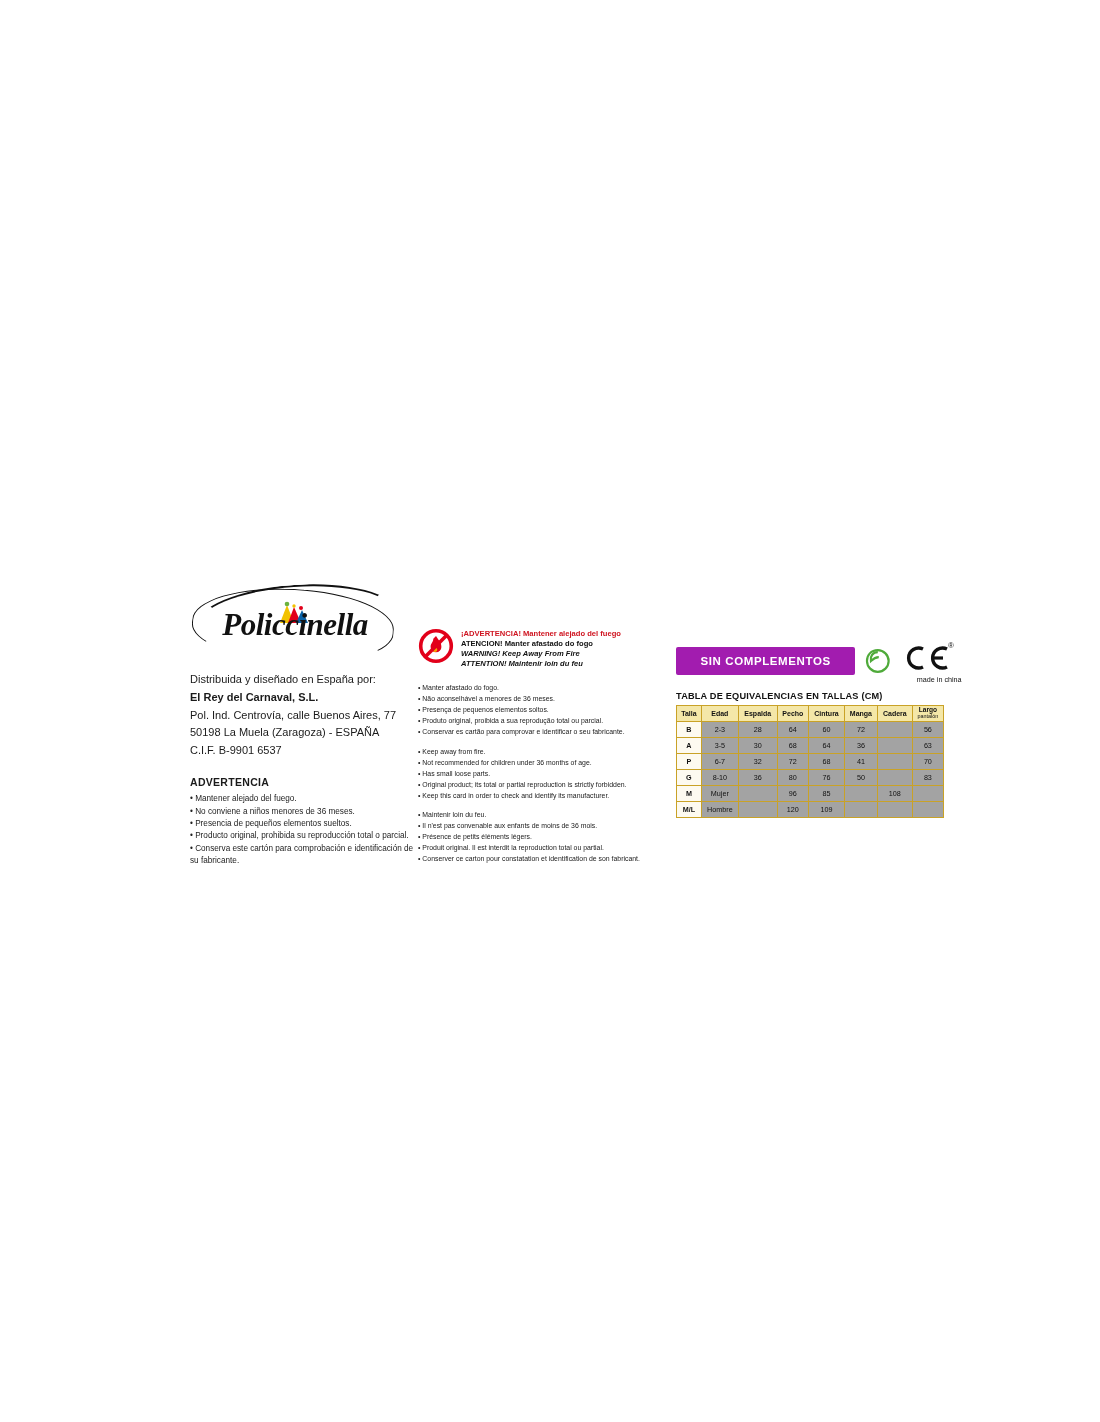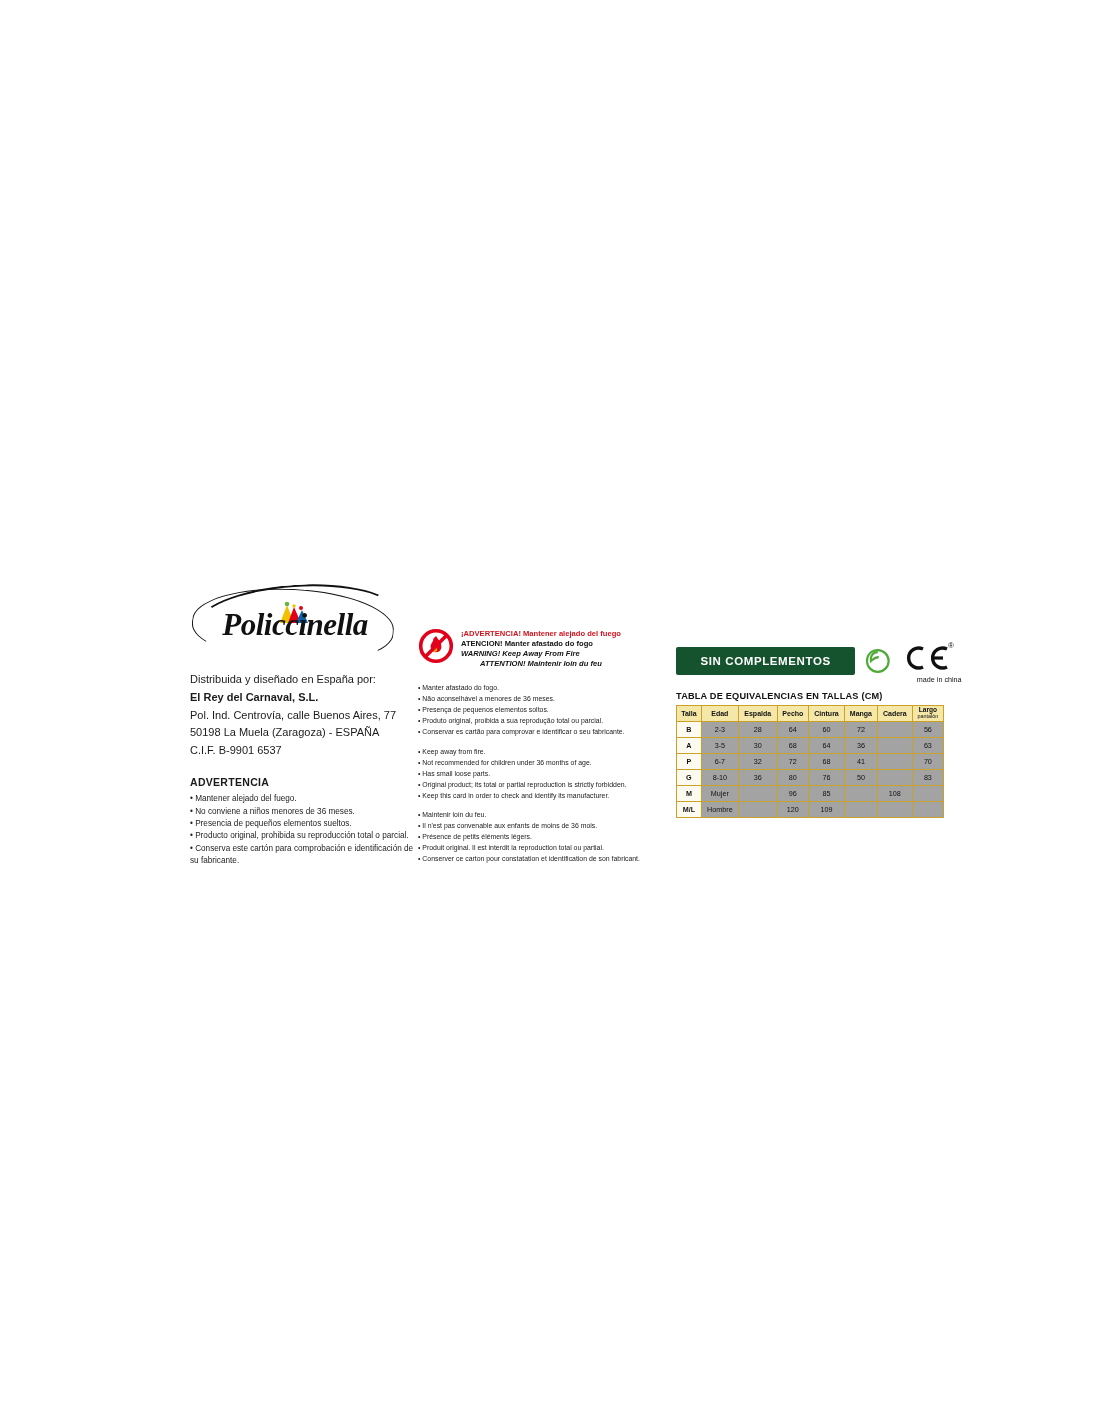--- a/index.html
+++ b/index.html
@@ -45,29 +45,29 @@
   .warn-list div.wrap{white-space:normal;}
 
   
   .mid-col{position:absolute;left:418px;top:628px;width:240px;}
   .fire-row{display:flex;align-items:flex-start;gap:7px;}
   .fire-icon{width:36px;height:36px;flex:0 0 36px;position:relative;}
   .fire-lines{font-size:7.6px;line-height:1.33;padding-top:1px;}
   .fire-lines .l1{color:#cf1420;font-weight:bold;}
   .fire-lines .l2{color:#111;font-weight:bold;}
   .fire-lines .l3{color:#111;font-weight:bold;font-style:italic;}
-  .fire-lines .l4{color:#111;font-weight:bold;font-style:italic;text-align:center;}
+  .fire-lines .l4{color:#111;font-weight:bold;font-style:italic;}
   .blk{margin-top:9px;font-size:6.9px;line-height:1.58;color:#1a1a1a;}
   .blk.first{margin-top:14px;}
 
   
   .right-col{position:absolute;left:676px;top:645px;width:280px;}
   .badge-row{display:flex;align-items:center;gap:10px;}
   .sin-badge{
-    width:182px;height:28px;background:#14532d;border-radius:2px;
+    width:182px;height:28px;background:#a21caf;border-radius:2px;
     display:flex;align-items:center;justify-content:center;
   }
   .sin-badge span{
     color:#fff;font-size:11.5px;font-weight:bold;letter-spacing:0.6px;
   }
   .green-mark{width:26px;height:26px;position:relative;}
   .ce-wrap{position:relative;width:56px;height:32px;}
   .reg-mark{position:absolute;right:2px;top:-4px;font-size:8px;color:#111;}
   .made-in{position:absolute;left:16px;top:30px;width:80px;font-size:7.2px;color:#111;}
 

